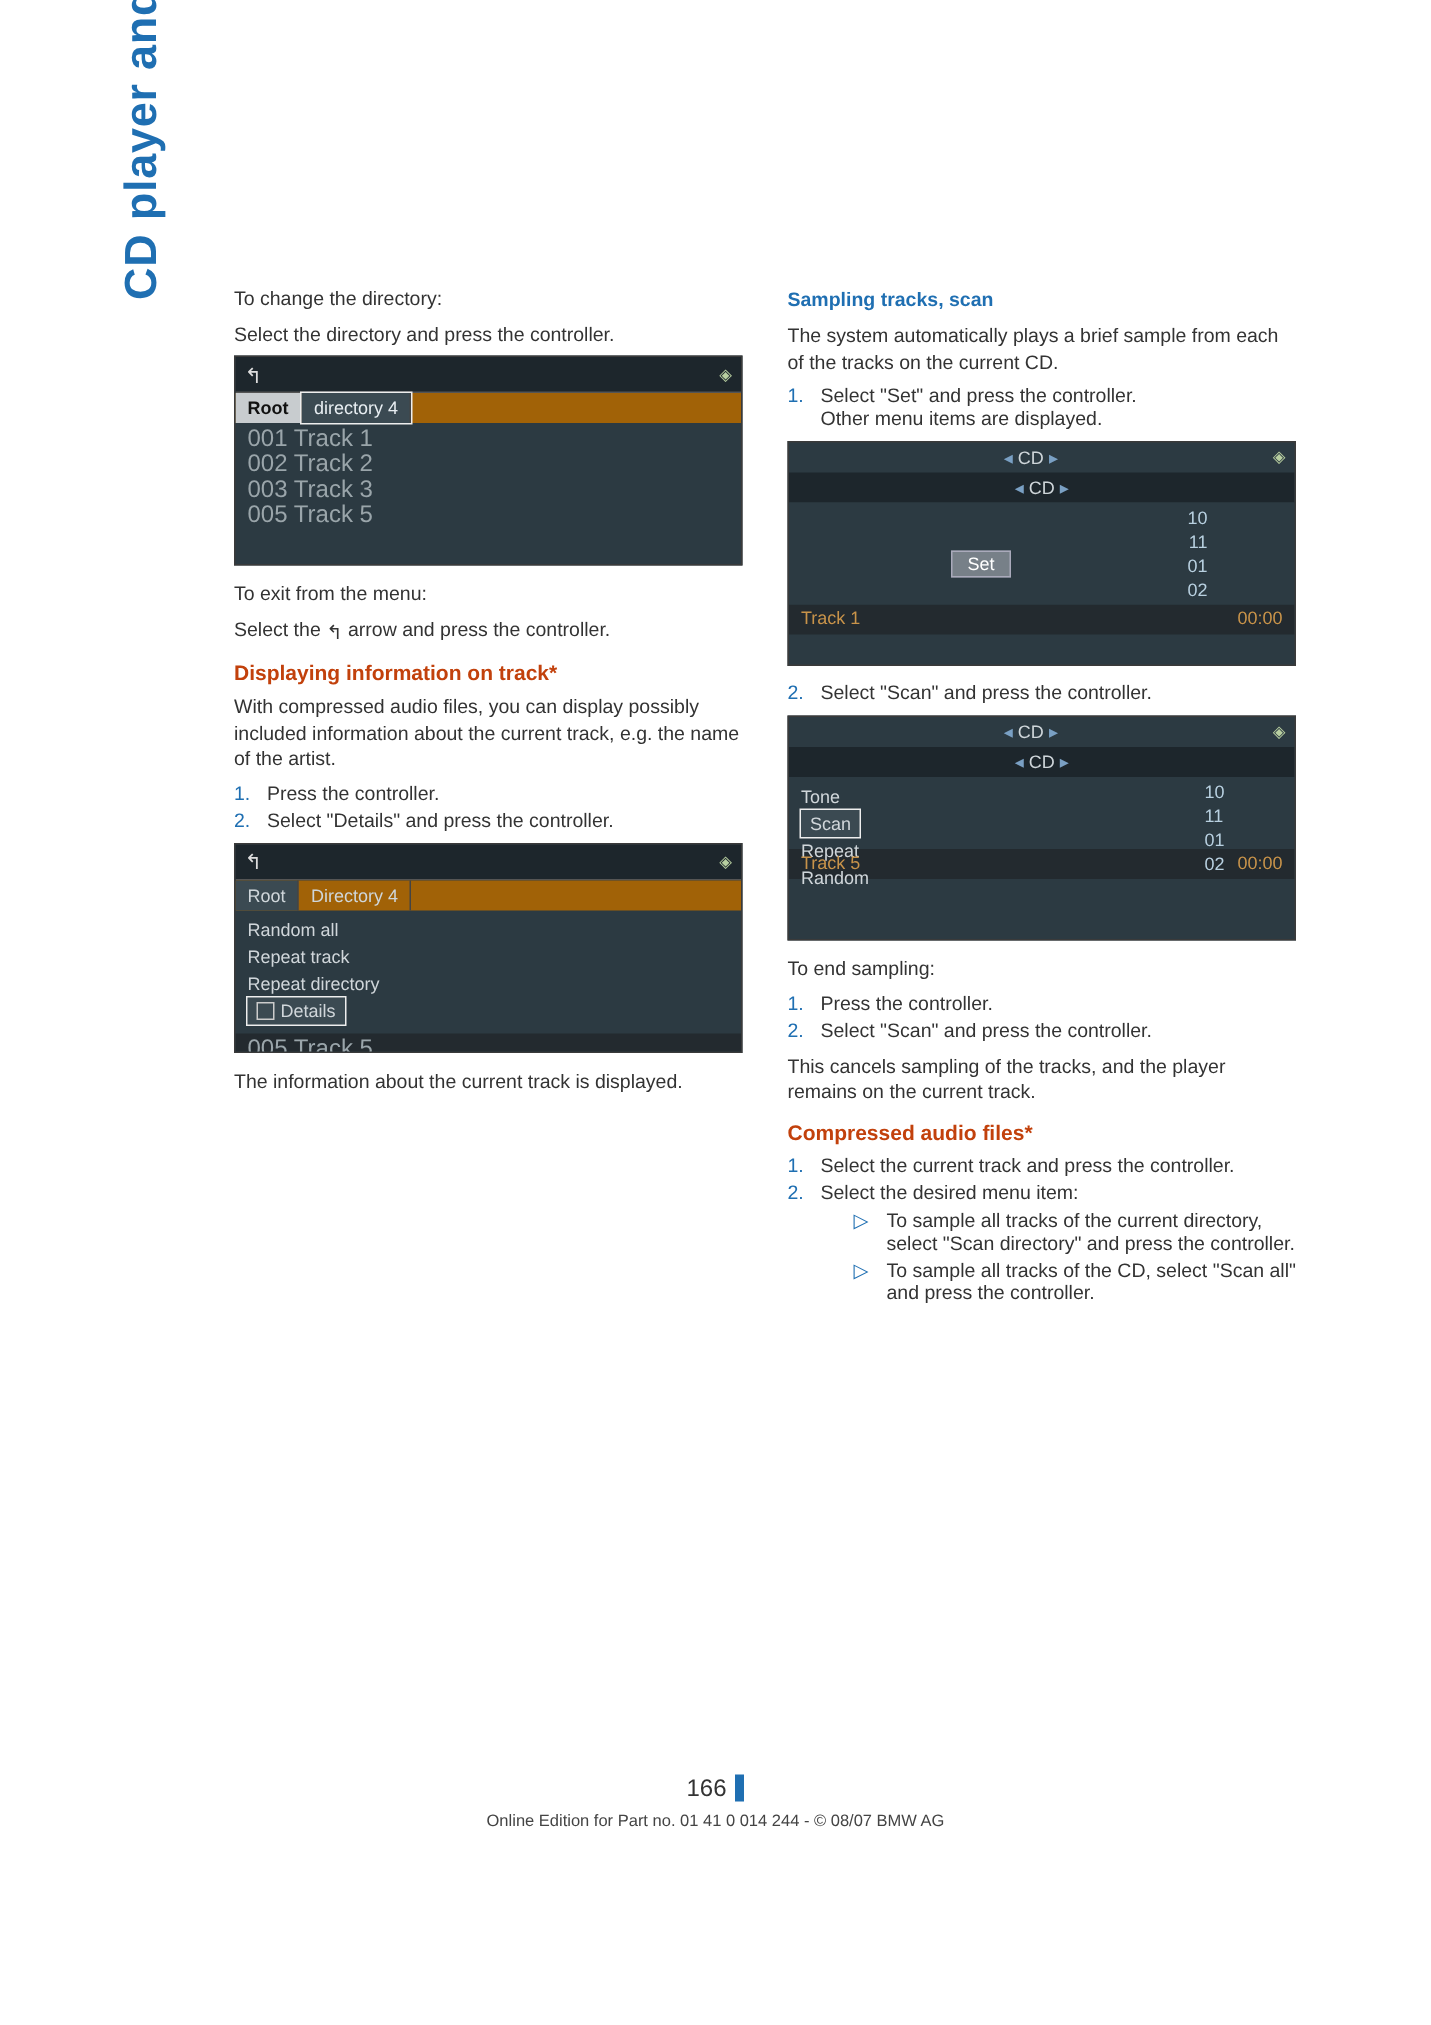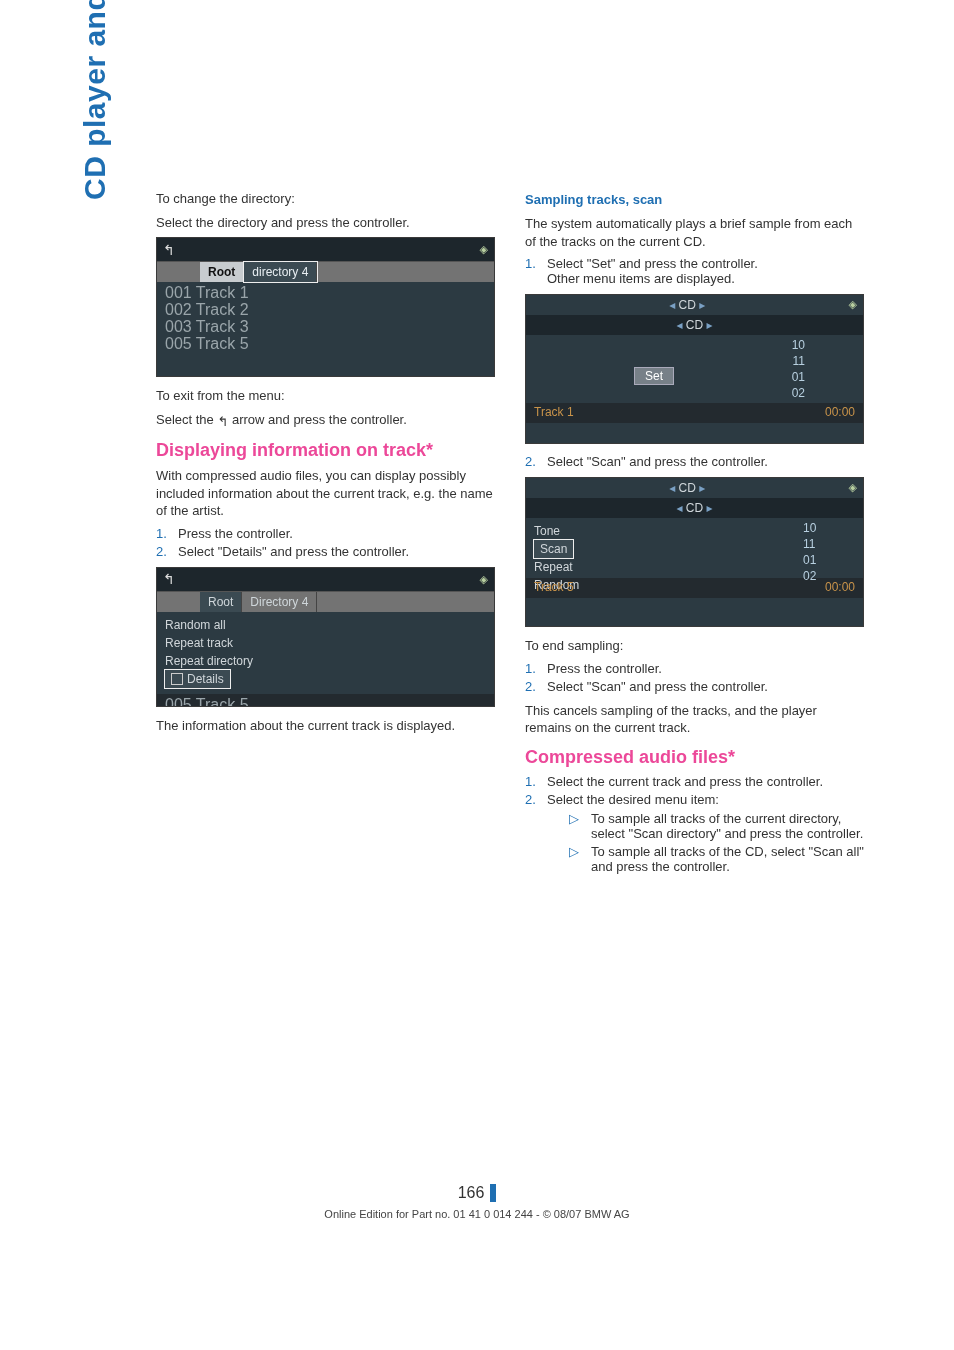--- a/index.html
+++ b/index.html
@@ -8,36 +8,36 @@
   .sidetab {
     position: absolute; left: 78px; top: 200px;
     transform: rotate(-90deg); transform-origin: left top;
     font-size: 30px; font-weight: bold; color: #1f6fb2; white-space: nowrap;
     letter-spacing: 0.5px;
   }
   .content { margin-left: 46px; display: flex; gap: 30px; }
   .col { flex: 1 1 0; min-width: 0; }
   p { line-height: 1.35; margin-bottom: 6px; }
   .h-main { color: #1f6fb2; font-size: 13px; font-weight: bold; margin: 2px 0 8px; }
-  .h-sub { color: #ec4899; font-size: 18px; font-weight: bold; margin: 10px 0 6px; }
+  .h-sub { color: #c2410c; font-size: 14px; font-weight: bold; margin: 10px 0 6px; }
   .link { color: #1f6fb2; }
   ol.numlist { list-style: none; margin: 4px 0 8px 0; }
   ol.numlist > li { display: flex; gap: 8px; margin: 3px 0; align-items: flex-start; }
   ol.numlist .n { color: #1f6fb2; min-width: 14px; }
   .tri { color: #1f6fb2; margin-right: 6px; }
   .sublist { margin-left: 22px; margin-top: 4px; }
   .sublist li { display: flex; gap: 6px; margin: 3px 0; }
   .screenshot {
     width: 100%; border: 1px solid #3a3a3a; background: #2c3a42;
     margin: 6px 0 10px; position: relative; overflow: hidden;
   }
   .screenshot .toprow { display: flex; align-items: center; height: 24px; border-bottom: 1px solid #555; background: #1d262c; padding: 0 6px; }
   .screenshot .back { color: #ddd; font-size: 14px; }
   .screenshot .circle { margin-left: auto; color: #b8cfa0; font-size: 11px; }
-  .screenshot .tabs { display: flex; background: #737373; height: 20px; align-items: center; padding-left: 43px; }
+  .screenshot .tabs { display: flex; background: #a16207; height: 20px; align-items: center; }
   .screenshot .tab { padding: 0 8px; color: #aab; font-size: 12px; border-right: 1px solid #444; line-height: 20px; }
   .screenshot .tab.active { background: #c8cccf; color: #111; font-weight: bold; }
   .screenshot .tracks { padding: 2px 8px 6px; }
   .screenshot .trackline { color: #9aa5aa; font-size: 16px; line-height: 17px; }
   .screenshot .bottombar { display:flex; justify-content: space-between; padding: 2px 8px 4px; color:#c8934a; font-size:12px; background:#232a2f;align-items:flex-end; }
   .ss2menu { padding: 4px 8px 6px; }
   .ss2menu .item { color: #d0d6da; font-size: 12px; line-height: 18px; white-space: nowrap; }
   .ss2menu .item.sel { outline: 1px solid #eee; background: #3b4a52; display: inline-block; padding: 0 6px; }
   .ss2menu .item .chk { display:inline-block; width:12px; height:12px; border:1px solid #ccc; margin-right:4px; vertical-align:-2px; }
   .cdhead { text-align:center; color:#cfd6da; padding:3px 0; font-size:12px; }
@@ -174,21 +174,21 @@
       <div class="screenshot" style="height:150px;">
         <div class="cdhead">
           <span class="dot">◂ </span>
           <span>CD</span>
           <span class="dot"> ▸</span>
           <span class="circle" style="float:right;margin-right:6px;">◈</span>
         </div>
         <div class="cdhead" style="background:#1d262c;">
           <span class="dot">◂ </span><span>CD</span><span class="dot"> ▸</span>
         </div>
-        <div style="display:flex;height:60px;">
+        <div style="display:flex;height:48px;">
           <div class="ss2menu" style="flex:1;">
             <div class="item">Tone</div>
             <div class="item sel" style="padding:0 6px;">Scan</div>
             <div class="item">Repeat</div>
             <div class="item">Random</div>
           </div>
           <div style="width:60px;color:#b8d0e0;font-size:12px;line-height:16px;padding-top:2px;">
             <div>10</div>
             <div>11</div>
             <div>01</div>

